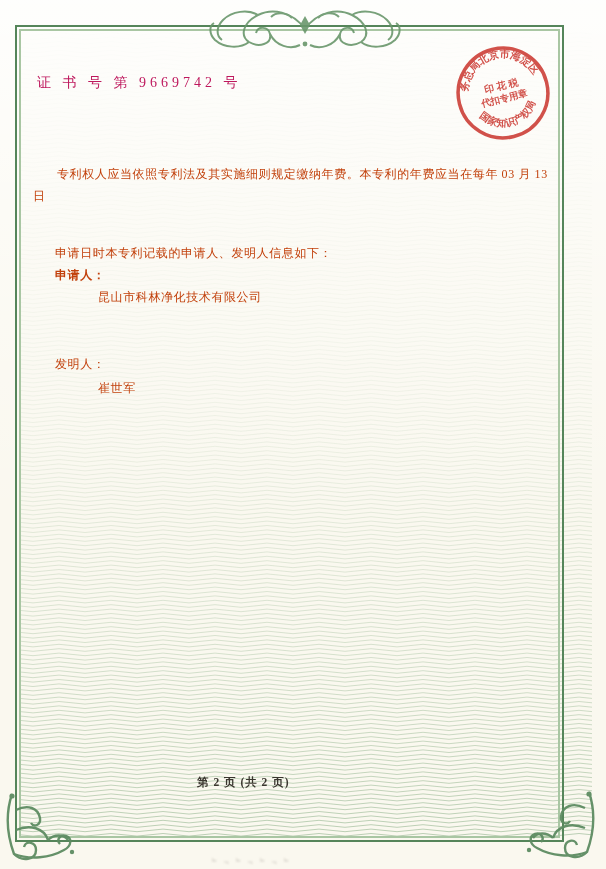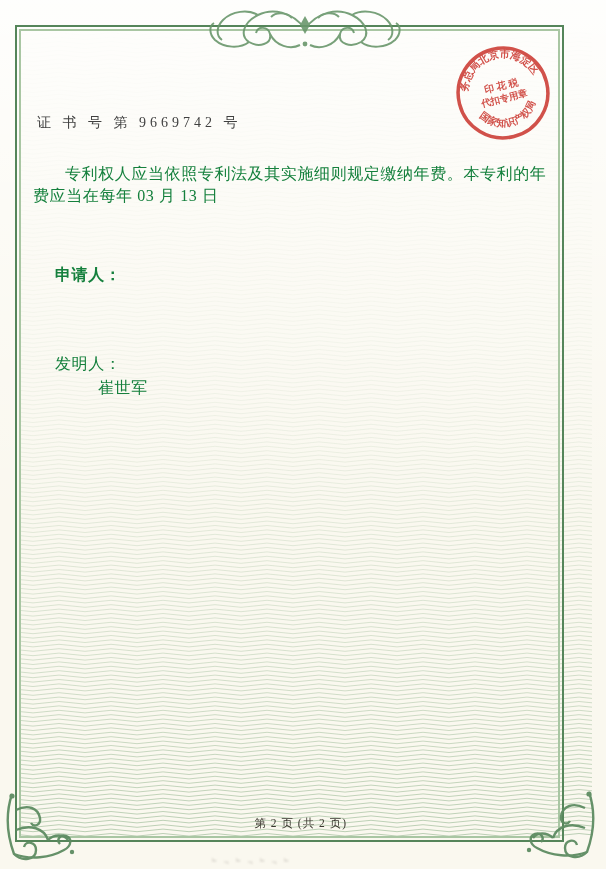--- a/index.html
+++ b/index.html
@@ -22,33 +22,33 @@
     position:absolute;left:15px;top:25px;width:549px;height:817px;
     border:2px solid #55855a;box-sizing:border-box;
   }
   .frame-inner{
     position:absolute;left:2px;top:2px;right:2px;bottom:2px;
     border:2px solid #a9c6a3;box-sizing:border-box;
   }
   .ornament{position:absolute;pointer-events:none;}
   .txt{position:absolute;color:#403c36;}
   .cert-no{
-    left:37px;top:74px;font-size:14px;letter-spacing:4px;color:#404040;margin-top:40px;
-  }
-  .body-line{font-size:16px;letter-spacing:0.6px;line-height:22px;color:#15803d;}
+    left:37px;top:74px;font-size:14px;letter-spacing:4px;color:#be185d;
+  }
+  .body-line{font-size:12px;letter-spacing:0.6px;line-height:22px;color:#c2410c;}
   .p1{left:33px;top:163px;width:520px;}
   .p1 .indent{text-indent:2em;}
   .intro{left:55px;top:242px;}
   .applicant-label{left:55px;top:264px;font-weight:bold;}
   .applicant-name{left:98px;top:286px;}
   .inventor-label{left:55px;top:353px;text-align:center;}
   .inventor-name{left:98px;top:377px;font-family:Liberation Serif, serif;}
   .footer{
-    left:197px;top:816px;width:150px;text-align:right;
-    font-size:11.5px;letter-spacing:1px;color:#3a362f;
+    left:197px;top:775px;width:150px;text-align:left;
+    font-size:11.5px;letter-spacing:1px;color:#3a362f;font-weight:bold;
   }
   .stamp{
     position:absolute;left:444px;top:34px;width:118px;height:118px;
     transform:rotate(-14deg);
     opacity:0.9;mix-blend-mode:multiply;
   }
   .bleed{
     position:absolute;left:210px;top:855px;width:130px;height:10px;
     color:rgba(110,105,95,0.45);font-size:9px;letter-spacing:3px;
     filter:blur(1px);overflow:hidden;white-space:nowrap;
@@ -305,21 +305,23 @@
       <textPath href="#arcBottom" startOffset="50%">国家知识产权局</textPath>
     </text>
   </svg>
 
   <div class="txt cert-no">证 书 号 第 9669742 号</div>
 
   <div class="txt body-line p1">
     <div class="indent">专利权人应当依照专利法及其实施细则规定缴纳年费。本专利的年费应当在每年 03 月 13 日</div>
   </div>
 
+  <div class="txt body-line intro">申请日时本专利记载的申请人、发明人信息如下：</div>
   <div class="txt body-line applicant-label">申请人：</div>
+  <div class="txt body-line applicant-name">昆山市科林净化技术有限公司</div>
   <div class="txt body-line inventor-label">发明人：</div>
   <div class="txt body-line inventor-name">崔世军</div>
 
   <div class="txt footer">第 2 页 (共 2 页)</div>
 
   <div class="bleed">﹄﹃﹄﹃﹄﹃﹄</div>
 
 </div>
 
 </body></html>

